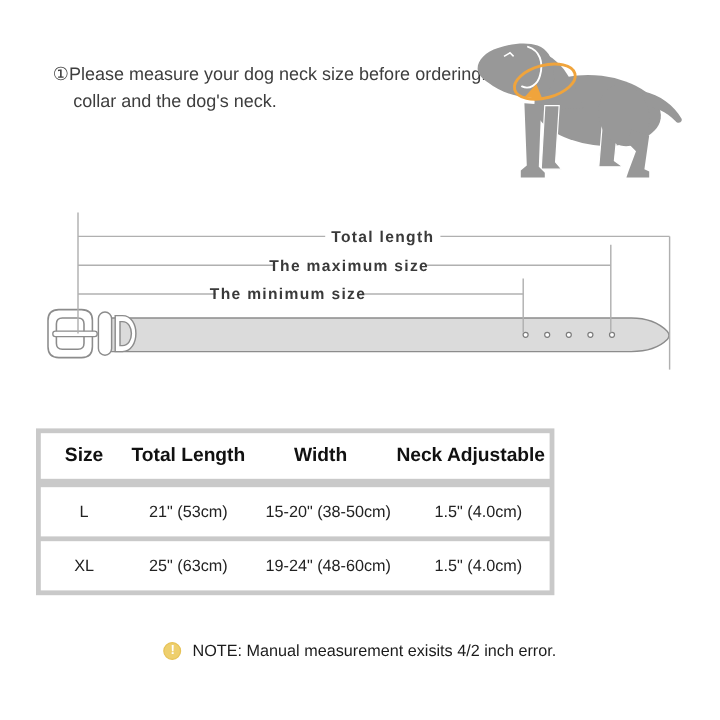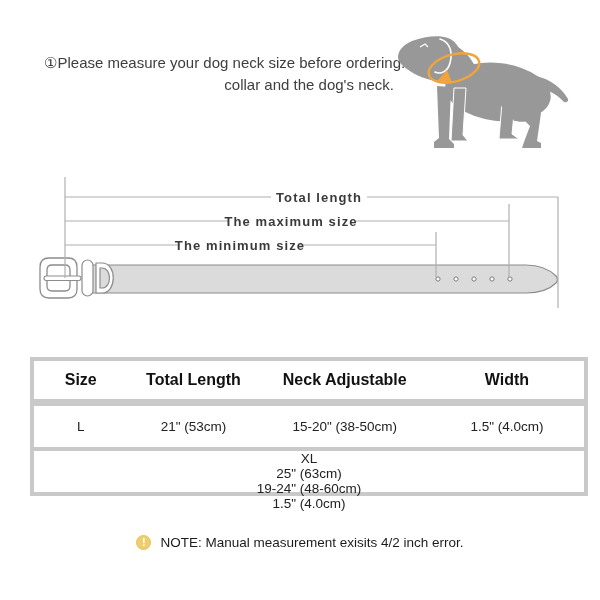--- a/index.html
+++ b/index.html
@@ -3,39 +3,39 @@
 <meta charset="utf-8">
 <style>
   html,body{margin:0;padding:0;background:#fff;}
   .page{
     position:relative;width:600px;height:600px;background:#ffffff;overflow:hidden;
     font-family:"Liberation Sans",sans-serif;
   }
   
   .instr{position:absolute;left:44px;top:52px;width:350px;font-size:15px;line-height:22px;color:#3e3e3e;}
   .instr-line{white-space:nowrap;}
-  .instr-cont{margin-left:17px;white-space:nowrap;text-align:right;}
+  .instr-cont{margin-left:17px;white-space:nowrap;}
   
   .dog-wrap{position:absolute;left:388px;top:8px;width:200px;height:160px;}
   
   .diagram-wrap{position:absolute;left:0;top:170px;width:600px;height:150px;}
   .diagram-wrap text{
     font-family:"Liberation Sans",sans-serif;font-size:13px;font-weight:bold;
     fill:#3a3a3a;letter-spacing:1.1px;
   }
   
   .size-table{
-    position:absolute;left:30px;top:357px;width:558px;box-sizing:border-box;
+    position:absolute;left:30px;top:357px;width:432px;box-sizing:border-box;
     background:#c9c9c9;padding:4px;display:flex;flex-direction:column;
   }
   .tbl-header{background:#ffffff;height:38px;display:flex;align-items:center;
     font-weight:bold;font-size:16px;color:#111;margin-bottom:7px;}
   .tbl-row{background:#ffffff;height:41px;display:flex;align-items:center;
     font-size:13.5px;color:#222;}
-  .tbl-row + .tbl-row{margin-top:4px;flex-direction:column;}
+  .tbl-row + .tbl-row{margin-top:4px;}
   .col{text-align:center;}
   .col-size{width:17%;}
   .col-total{width:24%;}
   .col-neck{width:31%;}
   .col-width{width:28%;}
   
   .note{position:absolute;left:0;top:535px;width:600px;display:flex;align-items:center;
     justify-content:center;gap:9px;font-size:13.5px;color:#1c1c1c;}
   .note-icon{width:15px;height:15px;border-radius:50%;background:#eecf6d;border:1px solid #e6c257;
     color:#ffffff;font-size:11px;font-weight:bold;display:flex;align-items:center;
@@ -123,22 +123,22 @@
       <text x="319" y="31.5" text-anchor="middle">Total length</text>
       <text x="291" y="55.5" text-anchor="middle">The maximum size</text>
       <text x="240" y="79.5" text-anchor="middle">The minimum size</text>
     </svg>
   </div>
 
   <div class="size-table">
     <div class="tbl-header">
       <div class="col col-size">Size</div>
       <div class="col col-total">Total Length</div>
+      <div class="col col-width">Width</div>
       <div class="col col-neck">Neck Adjustable</div>
-      <div class="col col-width">Width</div>
     </div>
     <div class="tbl-row">
       <div class="col col-size">L</div>
       <div class="col col-total">21" (53cm)</div>
       <div class="col col-neck">15-20" (38-50cm)</div>
       <div class="col col-width">1.5" (4.0cm)</div>
     </div>
     <div class="tbl-row">
       <div class="col col-size">XL</div>
       <div class="col col-total">25" (63cm)</div>

